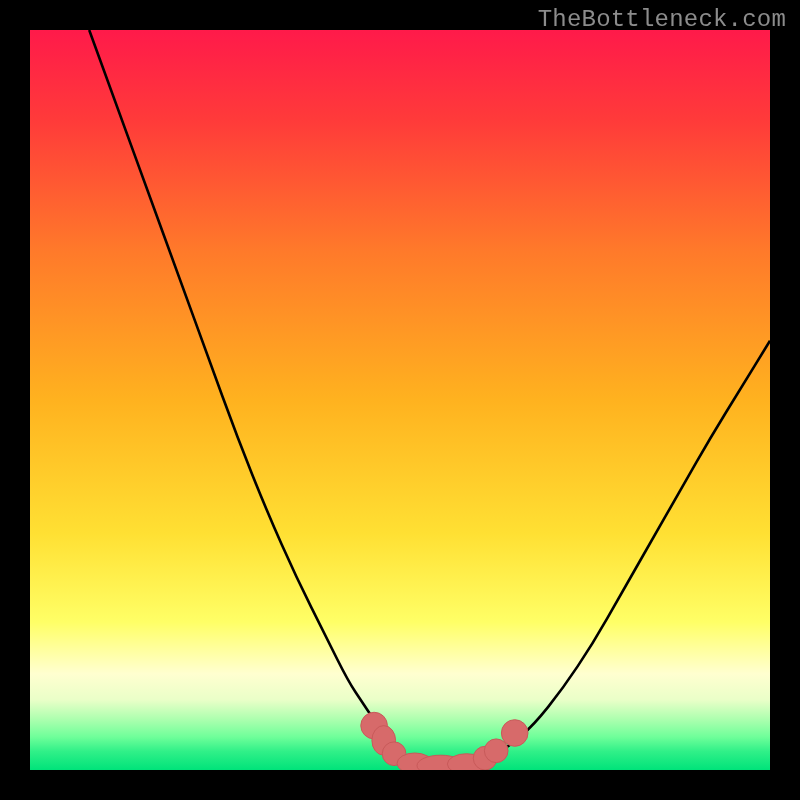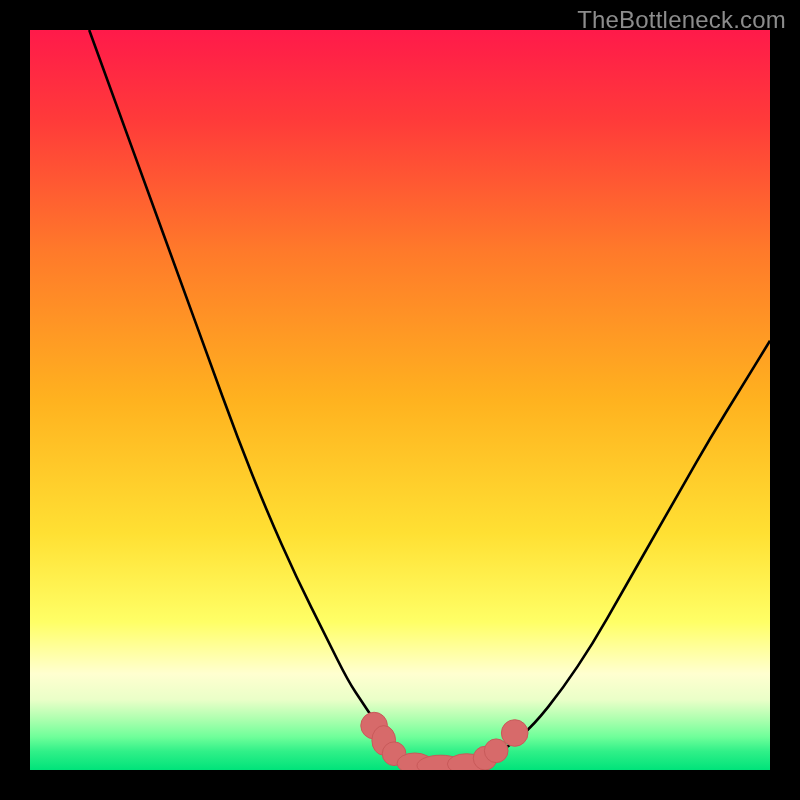--- a/index.html
+++ b/index.html
@@ -29,20 +29,21 @@
   }
   .watermark {
     position: absolute;
     top: 6px;
     right: 14px;
     color: #8c8c8c;
     font-size: 24px;
     font-weight: 400;
     letter-spacing: 0.2px;
     z-index: 10;
+    font-family: Liberation Mono, monospace;
   }
   svg {
     display: block;
   }
 </style>
 </head>
 <body>
 
 <div class="frame">
   <div class="watermark">TheBottleneck.com</div>

